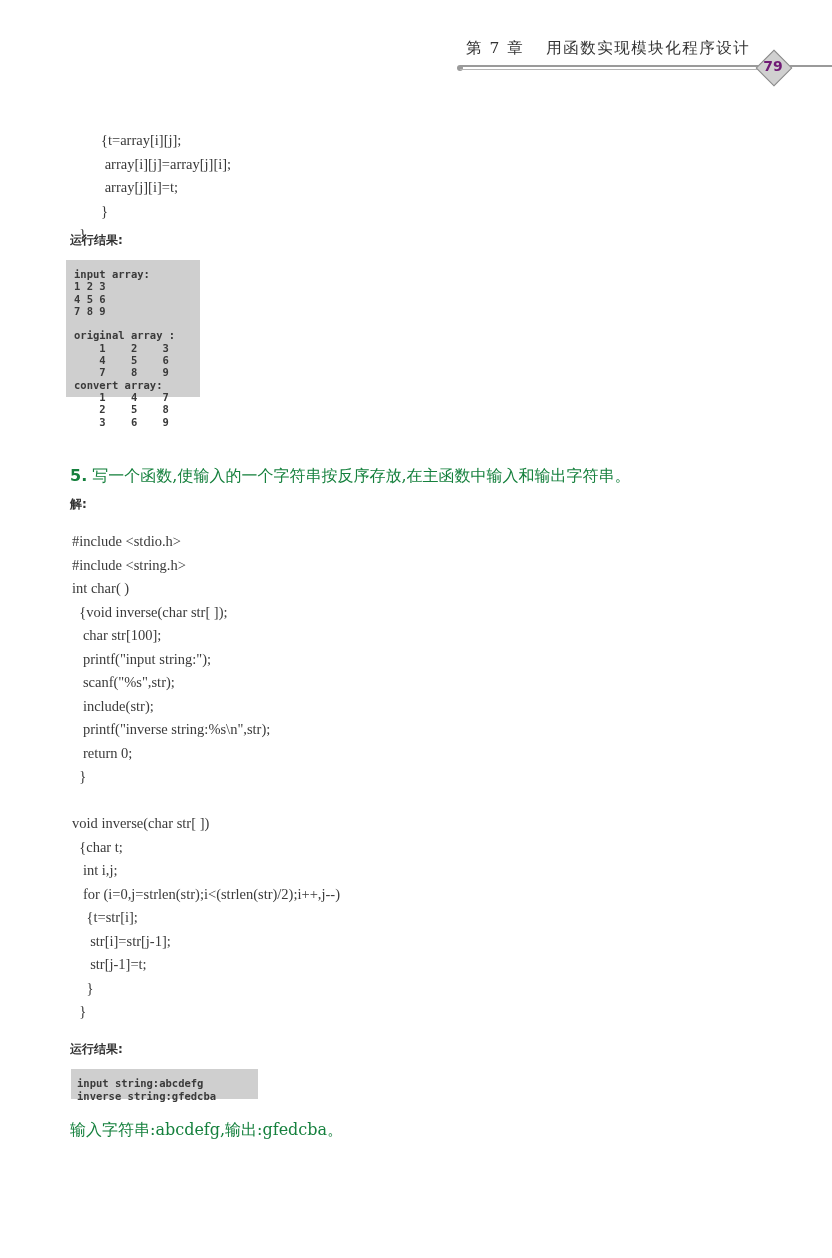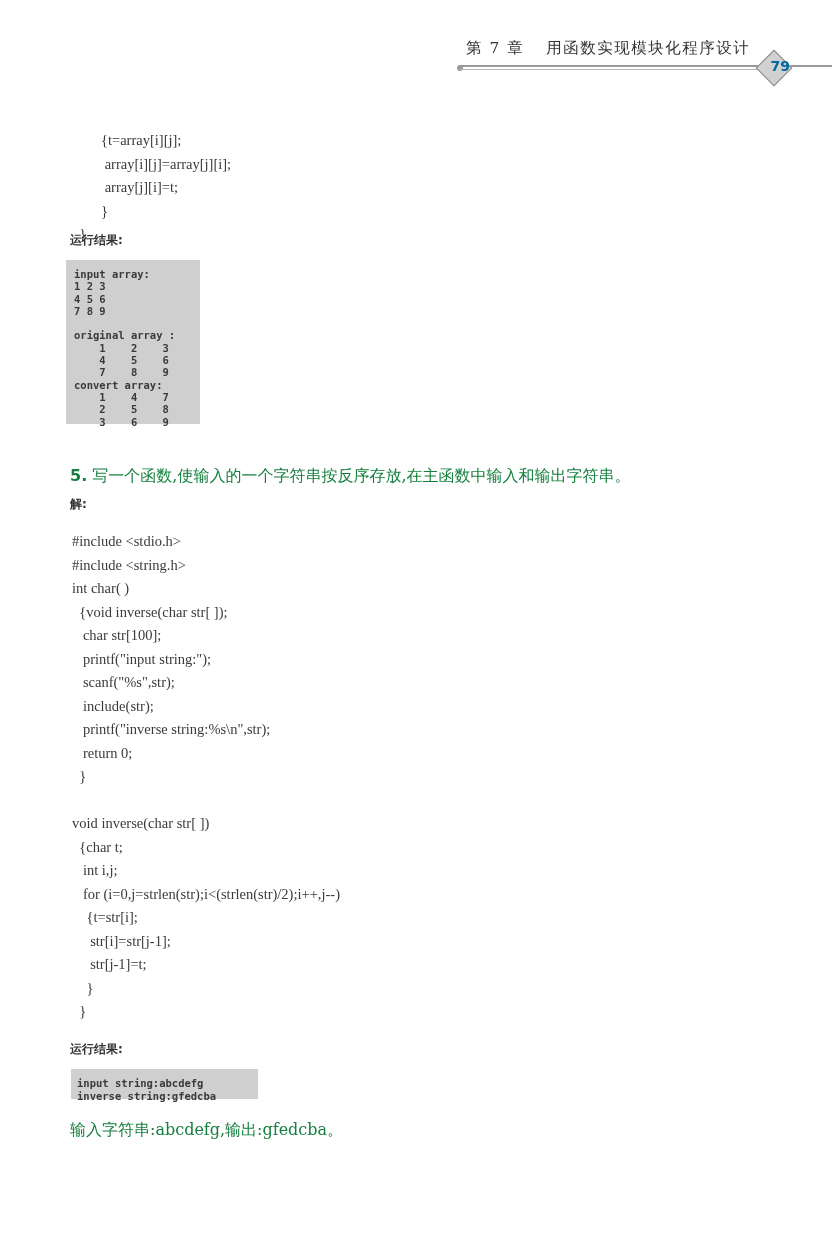--- a/index.html
+++ b/index.html
@@ -82,25 +82,25 @@
       height: 24px;
       background: #d0d0d0;
       border: 1px solid #8a8a8a;
       transform: rotate(45deg);
     }
     .page-badge .num {
       position: absolute;
       left: 0;
       top: 8px;
       width: 34px;
-      text-align: right;
+      text-align: center;
       font-family: "DejaVu Sans", "Liberation Sans", sans-serif;
       font-weight: bold;
       font-size: 14px;
-      color: #0369a1;
+      color: #701a75;
     }
 
     .code {
       position: absolute;
       font-family: "Liberation Serif", "DejaVu Serif", serif;
       font-size: 14.5px;
       line-height: 23.5px;
       color: #3a3a3a;
       white-space: pre;
       margin: 0;
@@ -132,21 +132,21 @@
       font-size: 10.5px;
       color: #3a3a3a;
       white-space: pre;
       margin: 0;
       box-sizing: border-box;
     }
     .console-1 {
       left: 66px;
       top: 260px;
       width: 134px;
-      height: 164px;
+      height: 137px;
       padding: 8px 8px 0 8px;
       line-height: 12.3px;
     }
     .console-2 {
       left: 71px;
       top: 1069px;
       width: 187px;
       height: 30px;
       padding: 8px 0 0 6px;
       line-height: 12.5px;

